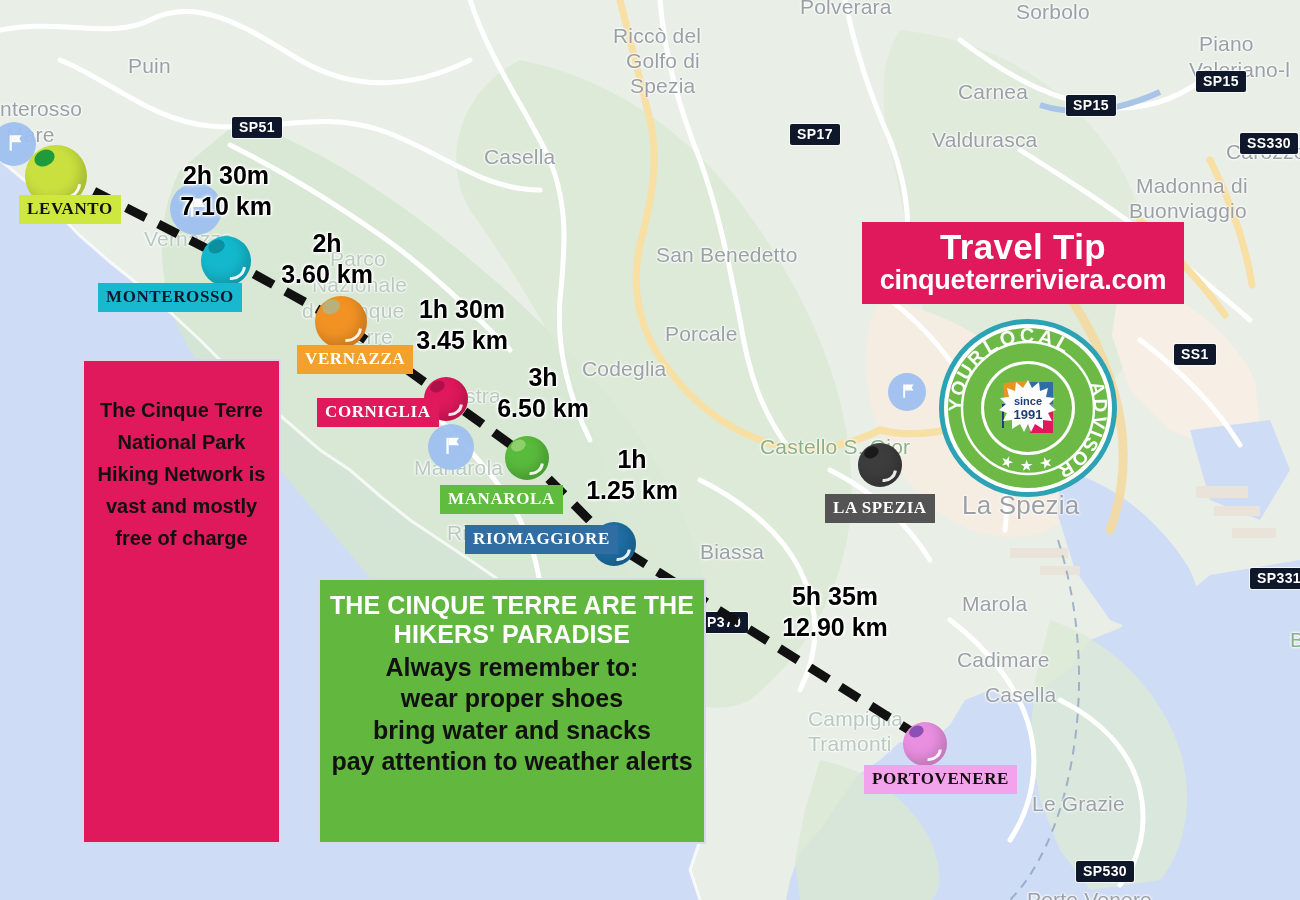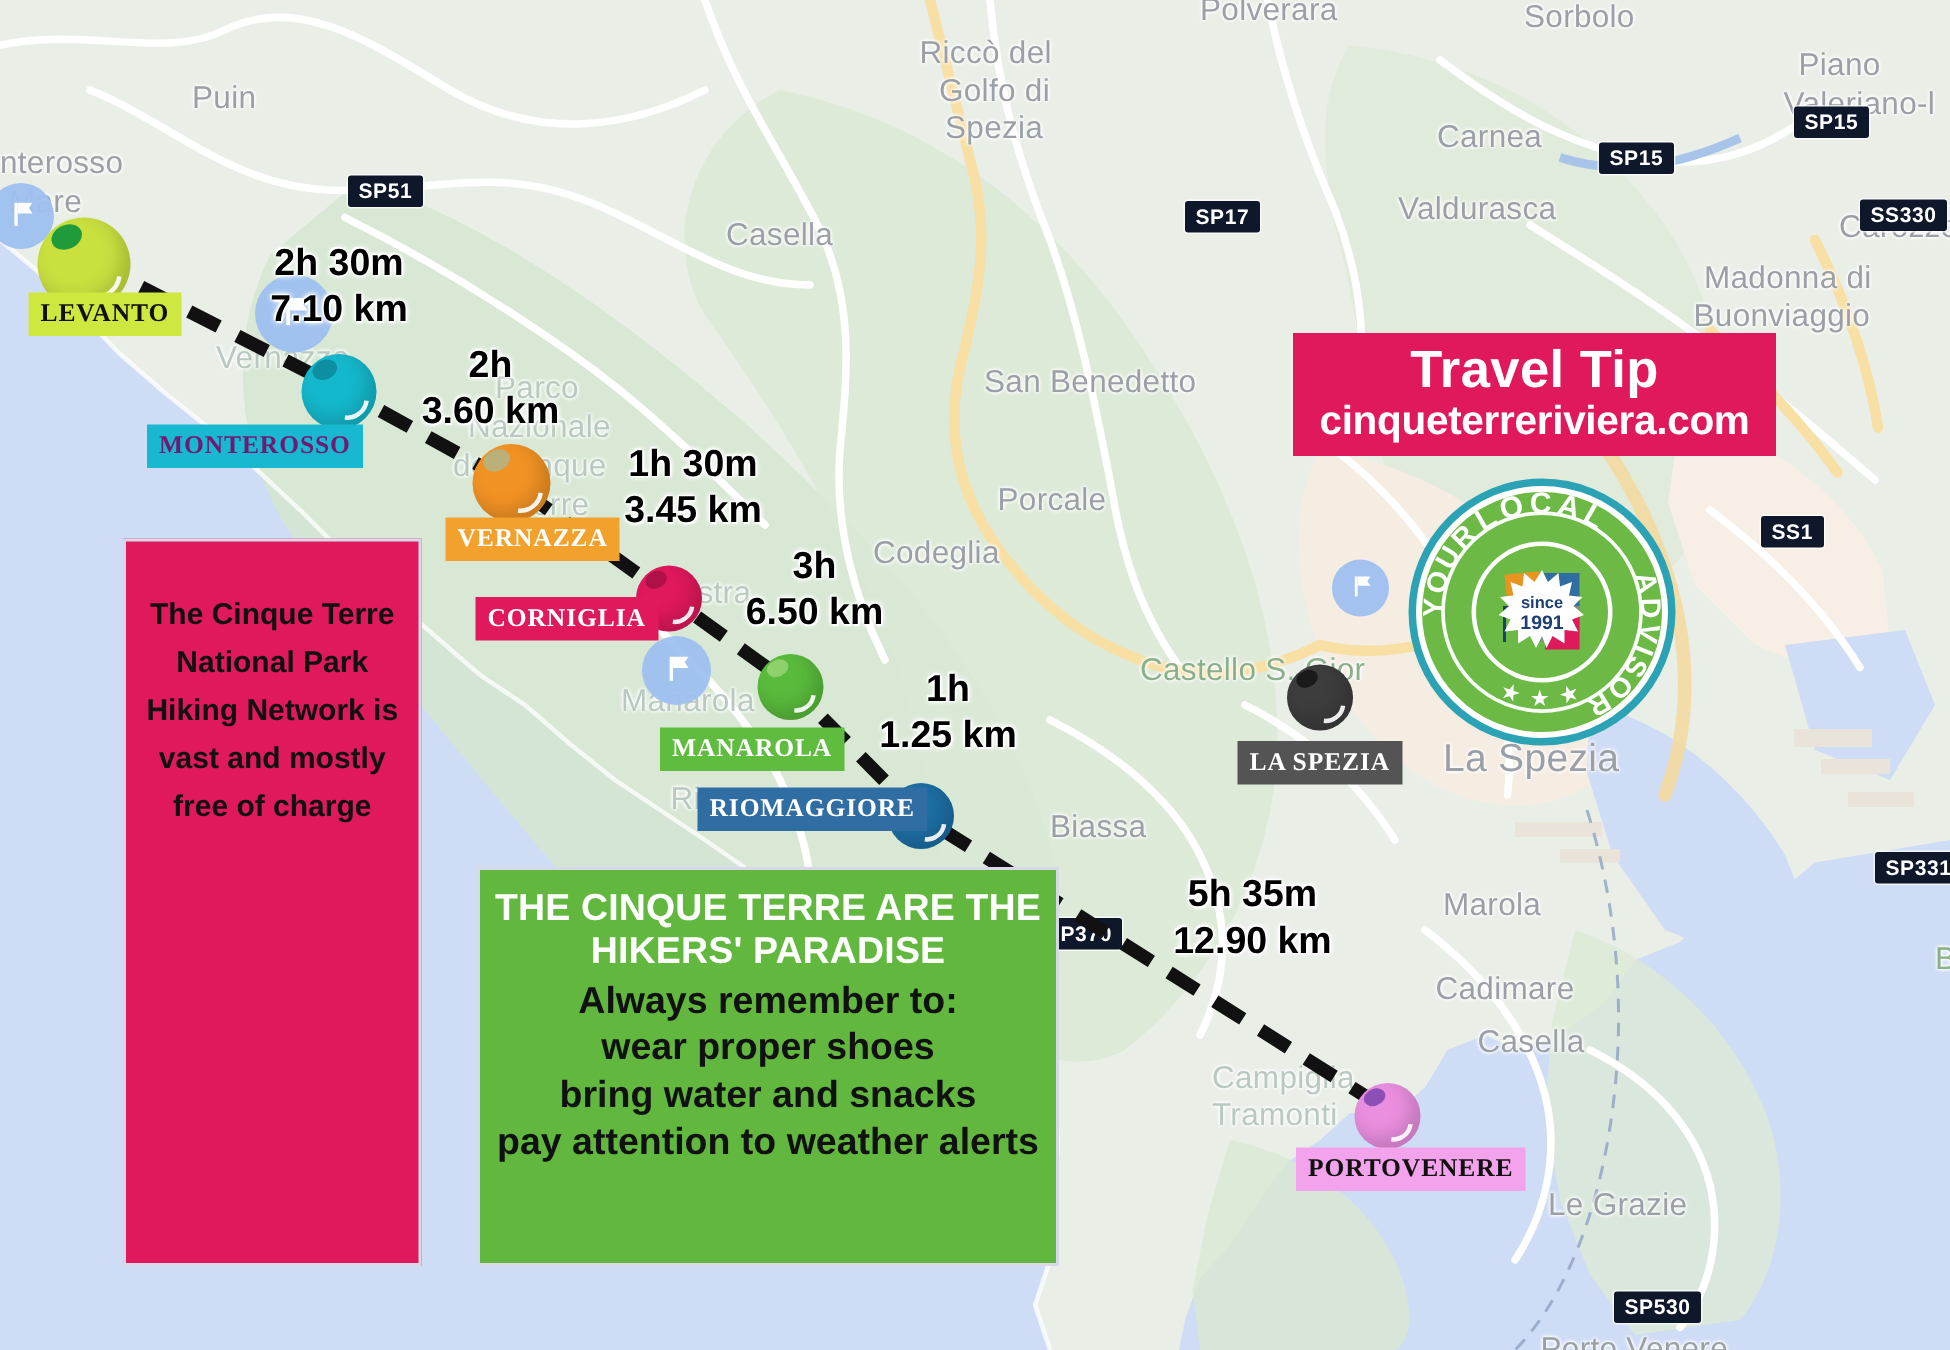--- a/index.html
+++ b/index.html
@@ -292,21 +292,21 @@
       <div class="mlabel" style="left: 957px; top: 648px;">Cadimare</div>
       <div class="mlabel" style="left: 985px; top: 683px;">Casella</div>
       <div class="mlabel pale c2" style="left: 808px; top: 708px;">Campiglia</div>
       <div class="mlabel pale c2" style="left: 808px; top: 733px;">Tramonti</div>
       <div class="mlabel" style="left: 1032px; top: 792px;">Le Grazie</div>
       <div class="mlabel green" style="left: 1272px; top: 628px; padding-left: 18px;">Ba</div>
       <div class="mlabel" style="left: 1027px; top: 888px;">Porto Venere</div>
     </div>
   <div id="road-shields">
       <div class="shield" style="left: 232px; top: 117px;">SP51</div>
-      <div class="shield" style="left: 790px; top: 134px;">SP17</div>
+      <div class="shield" style="left: 790px; top: 124px;">SP17</div>
       <div class="shield" style="left: 1066px; top: 95px;">SP15</div>
       <div class="shield" style="left: 1196px; top: 71px;">SP15</div>
       <div class="shield" style="left: 1240px; top: 133px;">SS330</div>
       <div class="shield" style="left: 1174px; top: 344px;">SS1</div>
       <div class="shield" style="left: 1250px; top: 568px;">SP331</div>
       <div class="shield" style="left: 1076px; top: 861px;">SP530</div>
       <div class="shield" style="left: 700px; top: 612px;">P370</div>
     </div>
   <div id="poi-pins">
       <div class="poi" style="left: -8px; top: 122px; width: 44px; height: 44px;">
@@ -346,21 +346,21 @@
   <div id="towns">
       <div class="marker" style="left: 25px; top: 145px; width: 62px; height: 62px; background: rgb(201, 224, 63);">
         <div class="gloss" style="background: rgb(31, 155, 60);"></div>
         <div class="shine"></div>
       </div>
       <div class="plate" style="left: 19px; top: 195px; background: rgb(207, 232, 63); color: rgb(17, 17, 17);">LEVANTO</div>
       <div class="marker" style="left: 201px; top: 236px; width: 50px; height: 50px; background: rgb(20, 184, 204);">
         <div class="gloss" style="background: rgb(12, 143, 160);"></div>
         <div class="shine"></div>
       </div>
-      <div class="plate" style="left: 98px; top: 283px; background: rgb(24, 185, 208); color: #701a75;">MONTEROSSO</div>
+      <div class="plate" style="left: 98px; top: 283px; background: rgb(24, 185, 208); color: #0f172a;">MONTEROSSO</div>
       <div class="marker" style="left: 315px; top: 296px; width: 52px; height: 52px; background: rgb(242, 146, 36);">
         <div class="gloss" style="background: rgb(185, 176, 122);"></div>
         <div class="shine"></div>
       </div>
       <div class="plate" style="left: 297px; top: 345px; background: rgb(242, 161, 44); color: rgb(255, 255, 255);">VERNAZZA</div>
       <div class="marker" style="left: 424px; top: 377px; width: 44px; height: 44px; background: rgb(224, 24, 92);">
         <div class="gloss" style="background: rgb(176, 16, 72);"></div>
         <div class="shine"></div>
       </div>
       <div class="plate" style="left: 317px; top: 398px; background: rgb(224, 24, 92); color: rgb(255, 255, 255);">CORNIGLIA</div>

